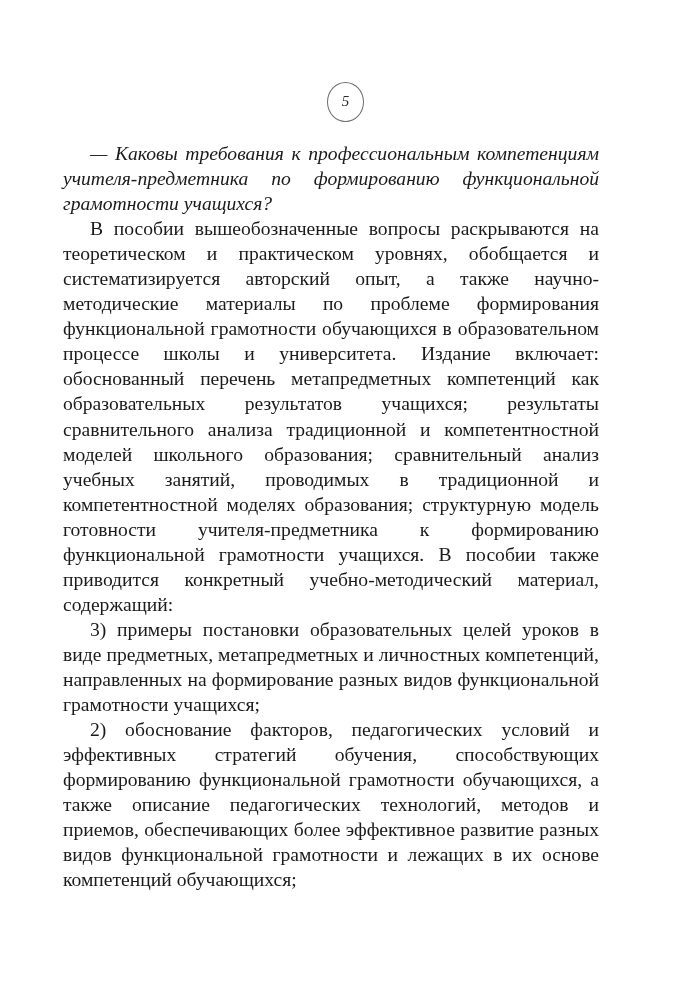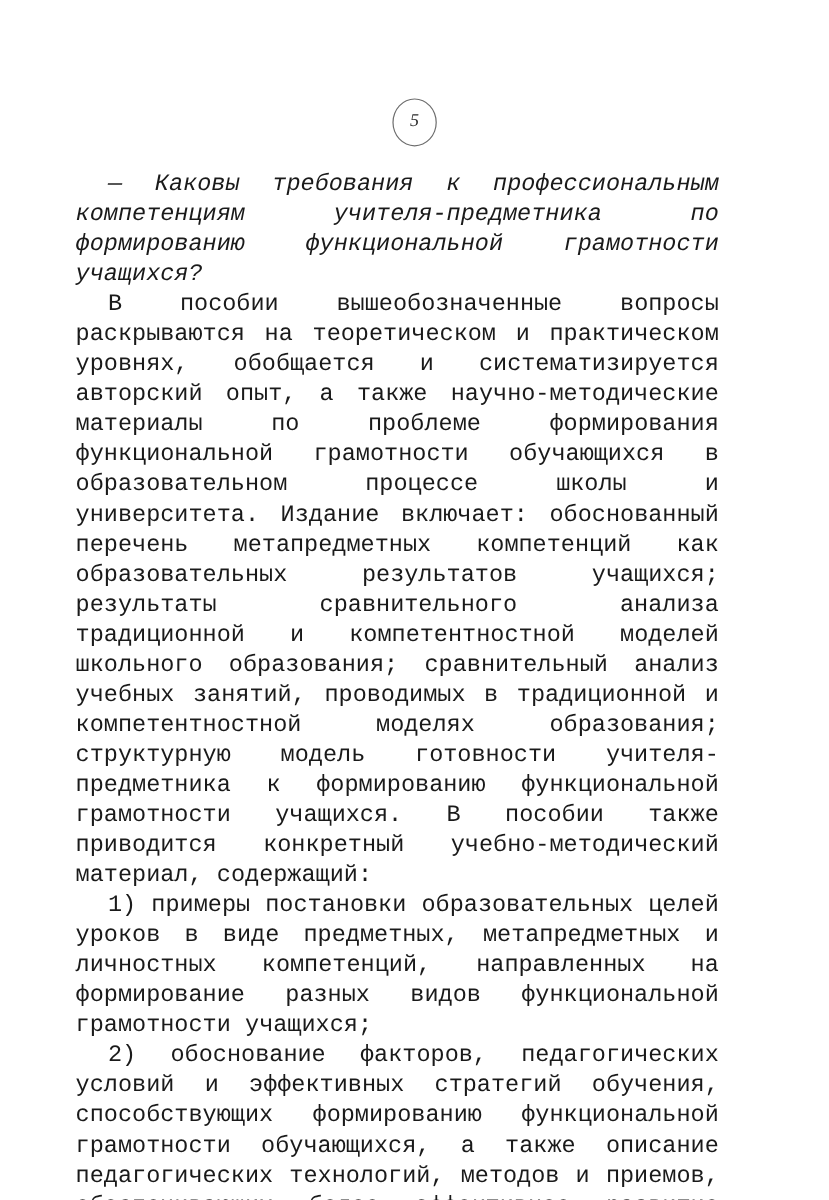--- a/index.html
+++ b/index.html
@@ -52,21 +52,21 @@
 
   
   .text-body {
     position: absolute;
     left: 63px;
     top: 141px;
     width: 536px;
   }
 
   .para {
-    font-family: Liberation Mono, monospace;
+    font-family: Liberation Serif, serif;
     font-size: 19.6px;
     line-height: 25.05px;
     color: #1a1a1a;
     text-align: justify;
     text-justify: inter-word;
     margin: 0;
     text-indent: 27px;
     hyphens: manual;
     -webkit-hyphens: manual;
     word-spacing: 0.1px;
@@ -93,17 +93,17 @@
 
   <div class="folio-wrap">
     <div class="folio-circle">
       <span class="folio-number">5</span>
     </div>
   </div>
 
   <div class="text-body">
     <p class="para italic no-stretch">— Каковы требования к профессиональным компетенциям учителя-предметника по формированию функциональной грамотности учащихся?</p>
     <p class="para no-stretch">В пособии вышеобозначенные вопросы раскрываются на теоретическом и практическом уровнях, обобщается и систематизируется авторский опыт, а также научно-методические материалы по проблеме формирования функциональной грамотности обучающихся в образовательном процессе школы и университета. Издание включает: обоснованный перечень метапредметных компетенций как образовательных результатов учащихся; результаты сравнительного анализа традиционной и компетентностной моделей школьного образования; сравнительный анализ учебных занятий, проводимых в традиционной и компетентностной моделях образования; структурную модель готовности учителя-предметника к формированию функциональной грамотности учащихся. В пособии также приводится конкретный учебно-методический материал, содержащий:</p>
-    <p class="para no-stretch">1) примеры постановки образовательных целей уроков в виде предметных, метапредметных и личностных компетенций, направленных на формирование разных видов функциональной грамотности учащихся;</p>
+    <p class="para no-stretch">3) примеры постановки образовательных целей уроков в виде предметных, метапредметных и личностных компетенций, направленных на формирование разных видов функциональной грамотности учащихся;</p>
     <p class="para no-stretch">2) обоснование факторов, педагогических условий и эффективных стратегий обучения, способствующих формированию функциональной грамотности обучающихся, а также описание педагогических технологий, методов и приемов, обеспечивающих более эффективное развитие разных видов функциональной грамотности и лежащих в их основе компетенций обучающихся;</p>
   </div>
 
 </div>
 
 </body></html>

